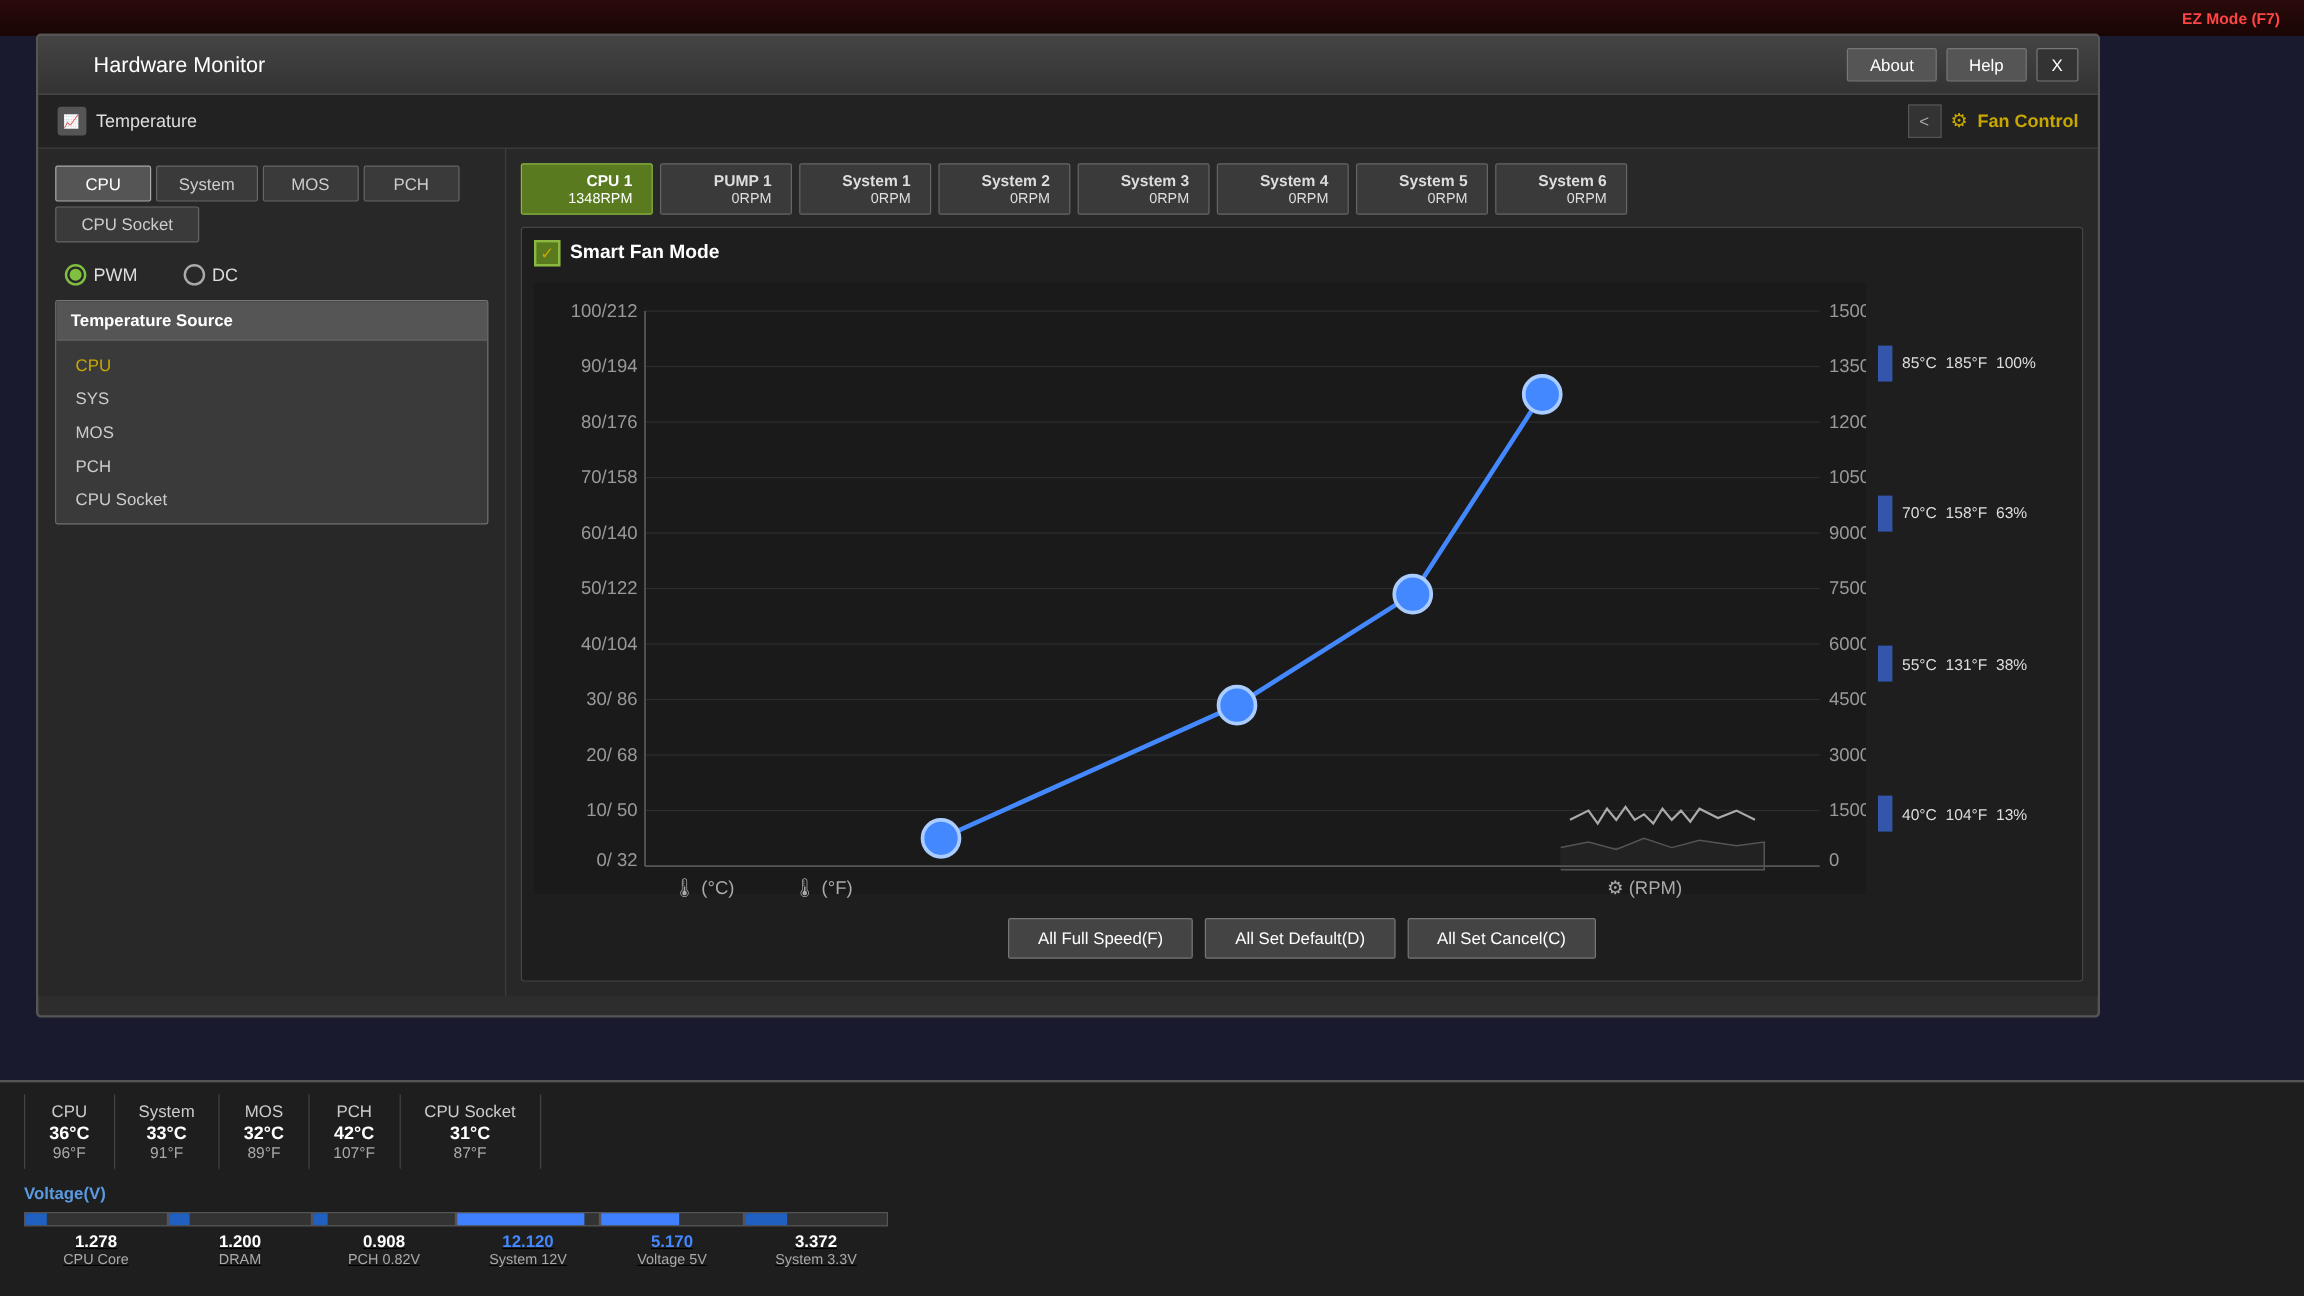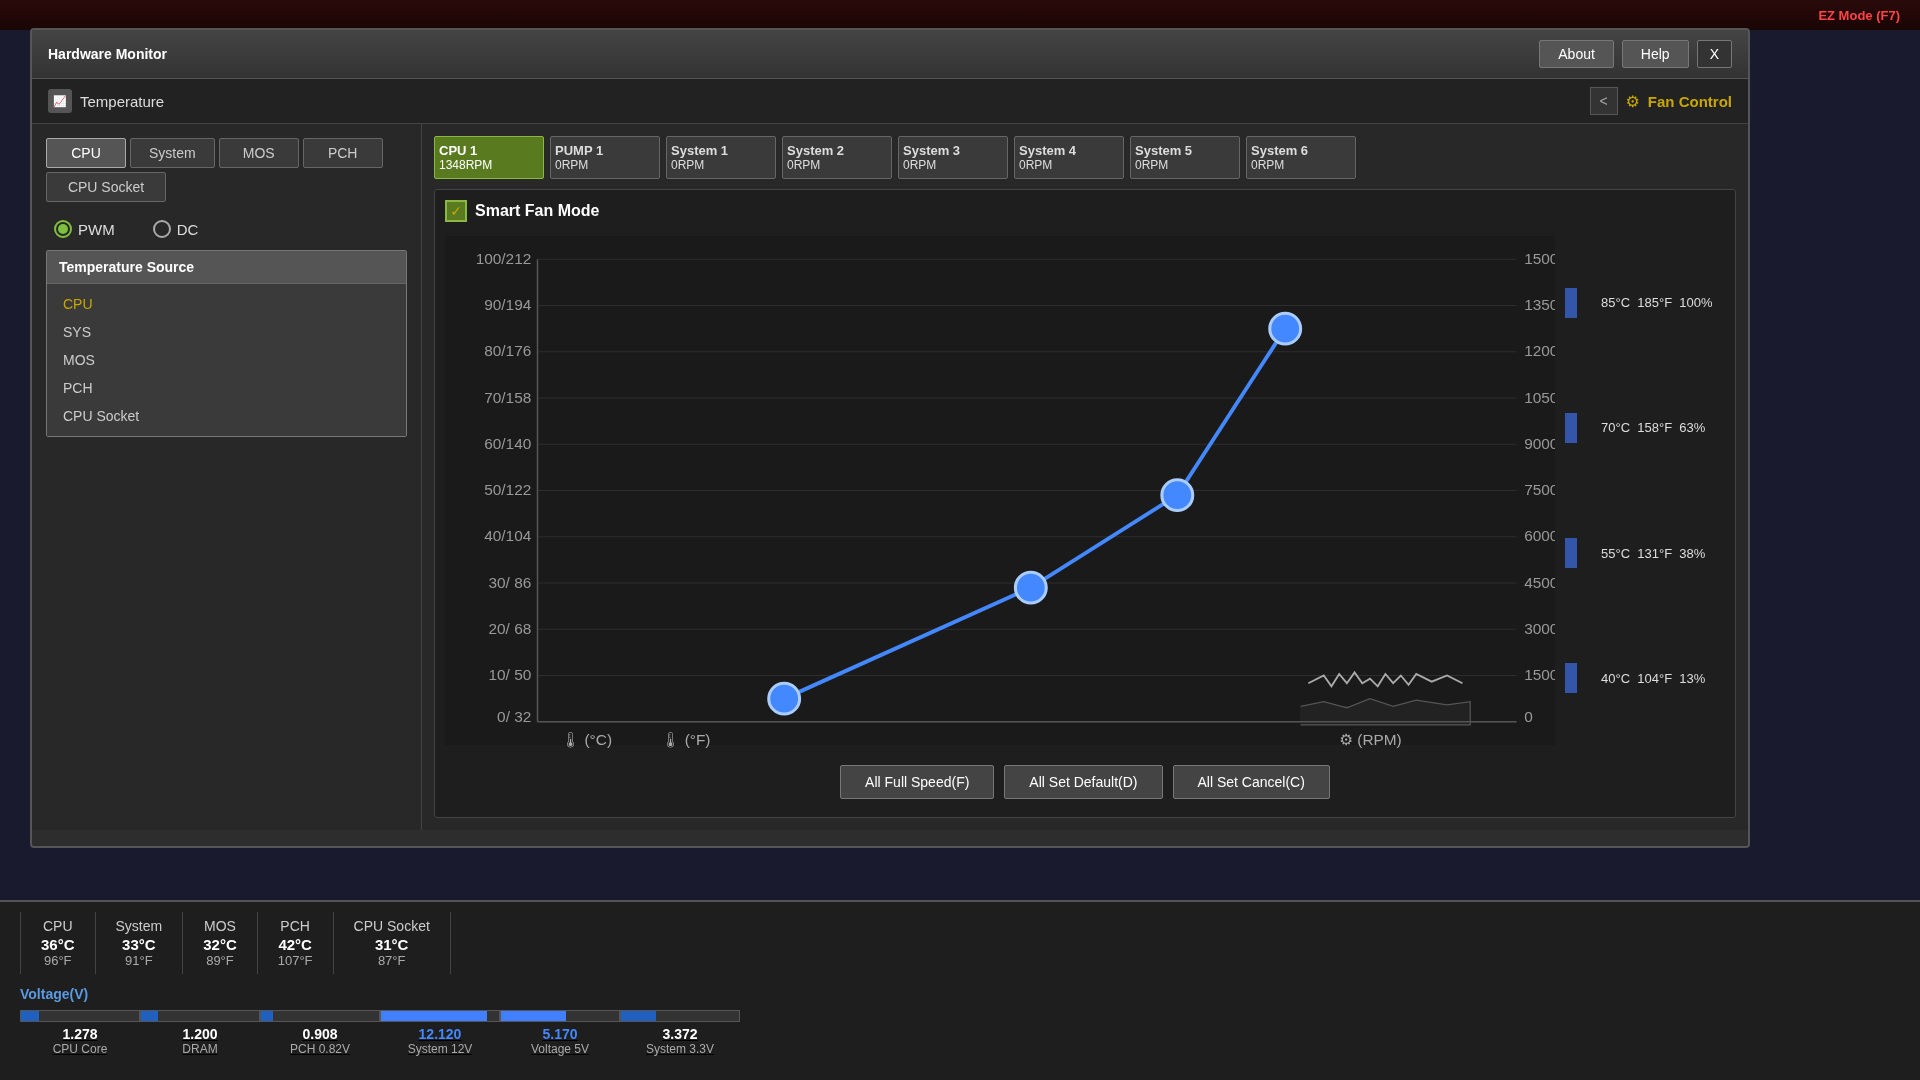--- a/index.html
+++ b/index.html
@@ -47,22 +47,23 @@
       background: linear-gradient(to bottom, #444, #333);
       padding: 10px 16px;
       display: flex;
       align-items: center;
       justify-content: space-between;
       border-bottom: 1px solid #555;
     }
 
     .hw-title {
       color: #fff;
-      font-size: 14px;
-      font-weight: bold;
+      font-size: 18px;
+      font-weight: normal;
+      margin-left: 30px;
     }
 
     .hw-title-buttons {
       display: flex;
       gap: 8px;
     }
 
     .hw-btn {
       background: #555;
       border: 1px solid #777;
@@ -274,25 +275,25 @@
       display: flex;
       flex-wrap: wrap;
       gap: 6px;
       margin-bottom: 10px;
     }
 
     .fan-btn {
       background: #3a3a3a;
       border: 1px solid #666;
       color: #ddd;
-      padding: 6px 4px;
+      padding: 6px 16px;
       font-size: 13px;
       cursor: pointer;
       border-radius: 2px;
-      text-align: left;
+      text-align: right;
       min-width: 110px;
     }
 
     .fan-btn.active-fan {
       background: #5a7a20;
       border-color: #8ab840;
       color: #fff;
     }
 
     .fan-btn-label {
@@ -364,21 +365,21 @@
       width: 160px;
       display: flex;
       flex-direction: column;
       justify-content: space-around;
       padding: 10px 0;
     }
 
     .legend-item {
       display: flex;
       align-items: center;
-      gap: 24px;
+      gap: 8px;
     }
 
     .legend-bar {
       width: 12px;
       height: 30px;
       background: #3a5a90;
     }
 
     .legend-text {
       color: #ddd;

